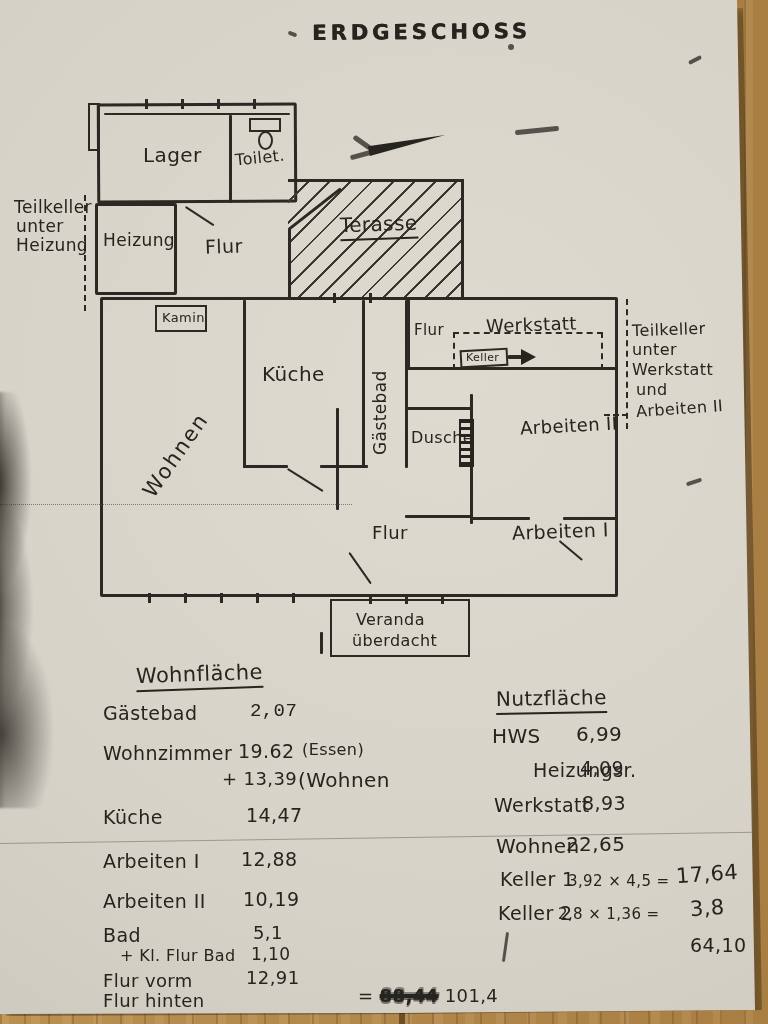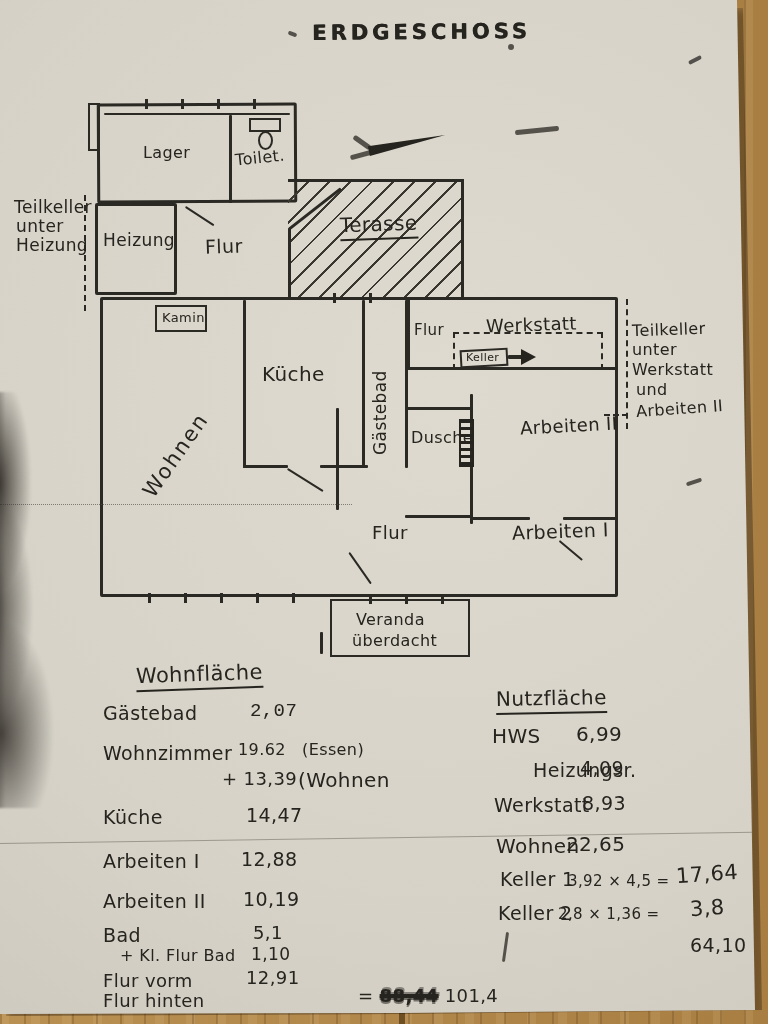--- a/index.html
+++ b/index.html
@@ -77,21 +77,21 @@
   <div class="mark" style="left:515px; top:128px; width:44px; height:5px; transform:rotate(-6deg);"></div>
   <div class="mark" style="left:686px; top:480px; width:16px; height:4px; transform:rotate(-18deg);"></div>
 
   <div class="rct" style="left:97px; top:103px; width:200px; height:100px; transform:rotate(-.3deg);"></div>
   <div class="w" style="left:104px; top:113px; width:186px; height:2px;"></div>
   <div class="rct2" style="left:88px; top:103px; width:12px; height:48px;"></div>
   <div class="w" style="left:229px; top:115px; width:3px; height:88px;"></div>
   <div class="ticks" style="left:112px; top:99px; width:145px;"></div>
   <div class="rct2" style="left:249px; top:118px; width:32px; height:14px;"></div>
   <div class="rct2" style="left:258px; top:131px; width:15px; height:19px; border-radius:50%;"></div>
-  <div class="hw" style="left:143px; top:143px; font-size:16px;">Lager</div>
+  <div class="hw" style="left:143px; top:143px; font-size:20px;">Lager</div>
   <div class="hw" style="left:235px; top:148px; font-size:16px; transform:rotate(-6deg);">Toilet.</div>
   <div class="w" style="left:186px; top:206px; width:34px; height:2px; transform:rotate(33deg); transform-origin:left top;"></div>
 
   <div class="rct" style="left:95px; top:203px; width:82px; height:92px;"></div>
   <div class="dshv" style="left:84px; top:195px; height:116px;"></div>
   <div class="hw" style="left:103px; top:230px; font-size:17px;">Heizung</div>
   <div class="hw" style="left:14px; top:197px; font-size:17px;">Teilkeller</div>
   <div class="hw" style="left:16px; top:216px; font-size:17px;">unter</div>
   <div class="hw" style="left:16px; top:235px; font-size:17px;">Heizung</div>
 
@@ -160,21 +160,21 @@
   <div class="w" style="left:320px; top:632px; width:3px; height:22px;"></div>
   <div class="hw" style="left:356px; top:610px; font-size:16px;">Veranda</div>
   <div class="hw" style="left:352px; top:631px; font-size:16px;">überdacht</div>
 
   <div class="hw ul" style="left:136px; top:662px; font-size:21px; transform:rotate(-2deg);">Wohnfläche</div>
 
   <div class="hw" style="left:103px; top:702px; font-size:19px;">Gästebad</div>
   <div class="hw" style="left:250px; top:700px; font-size:19px;font-family:Liberation Mono, monospace;">2,07</div>
 
   <div class="hw" style="left:103px; top:742px; font-size:19px;">Wohnzimmer</div>
-  <div class="hw" style="left:238px; top:740px; font-size:16px;">19.62</div>
+  <div class="hw" style="left:238px; top:740px; font-size:19px;">19.62</div>
   <div class="hw" style="left:302px; top:740px; font-size:16px;">(Essen)</div>
 
   <div class="hw" style="left:222px; top:768px; font-size:18px;">+ 13,39</div>
   <div class="hw" style="left:298px; top:768px; font-size:20px;">(Wohnen</div>
 
   <div class="hw" style="left:103px; top:806px; font-size:19px;">Küche</div>
   <div class="hw" style="left:246px; top:804px; font-size:19px;">14,47</div>
 
   <div class="hw" style="left:103px; top:850px; font-size:19px;">Arbeiten I</div>
   <div class="hw" style="left:241px; top:848px; font-size:19px;">12,88</div>

